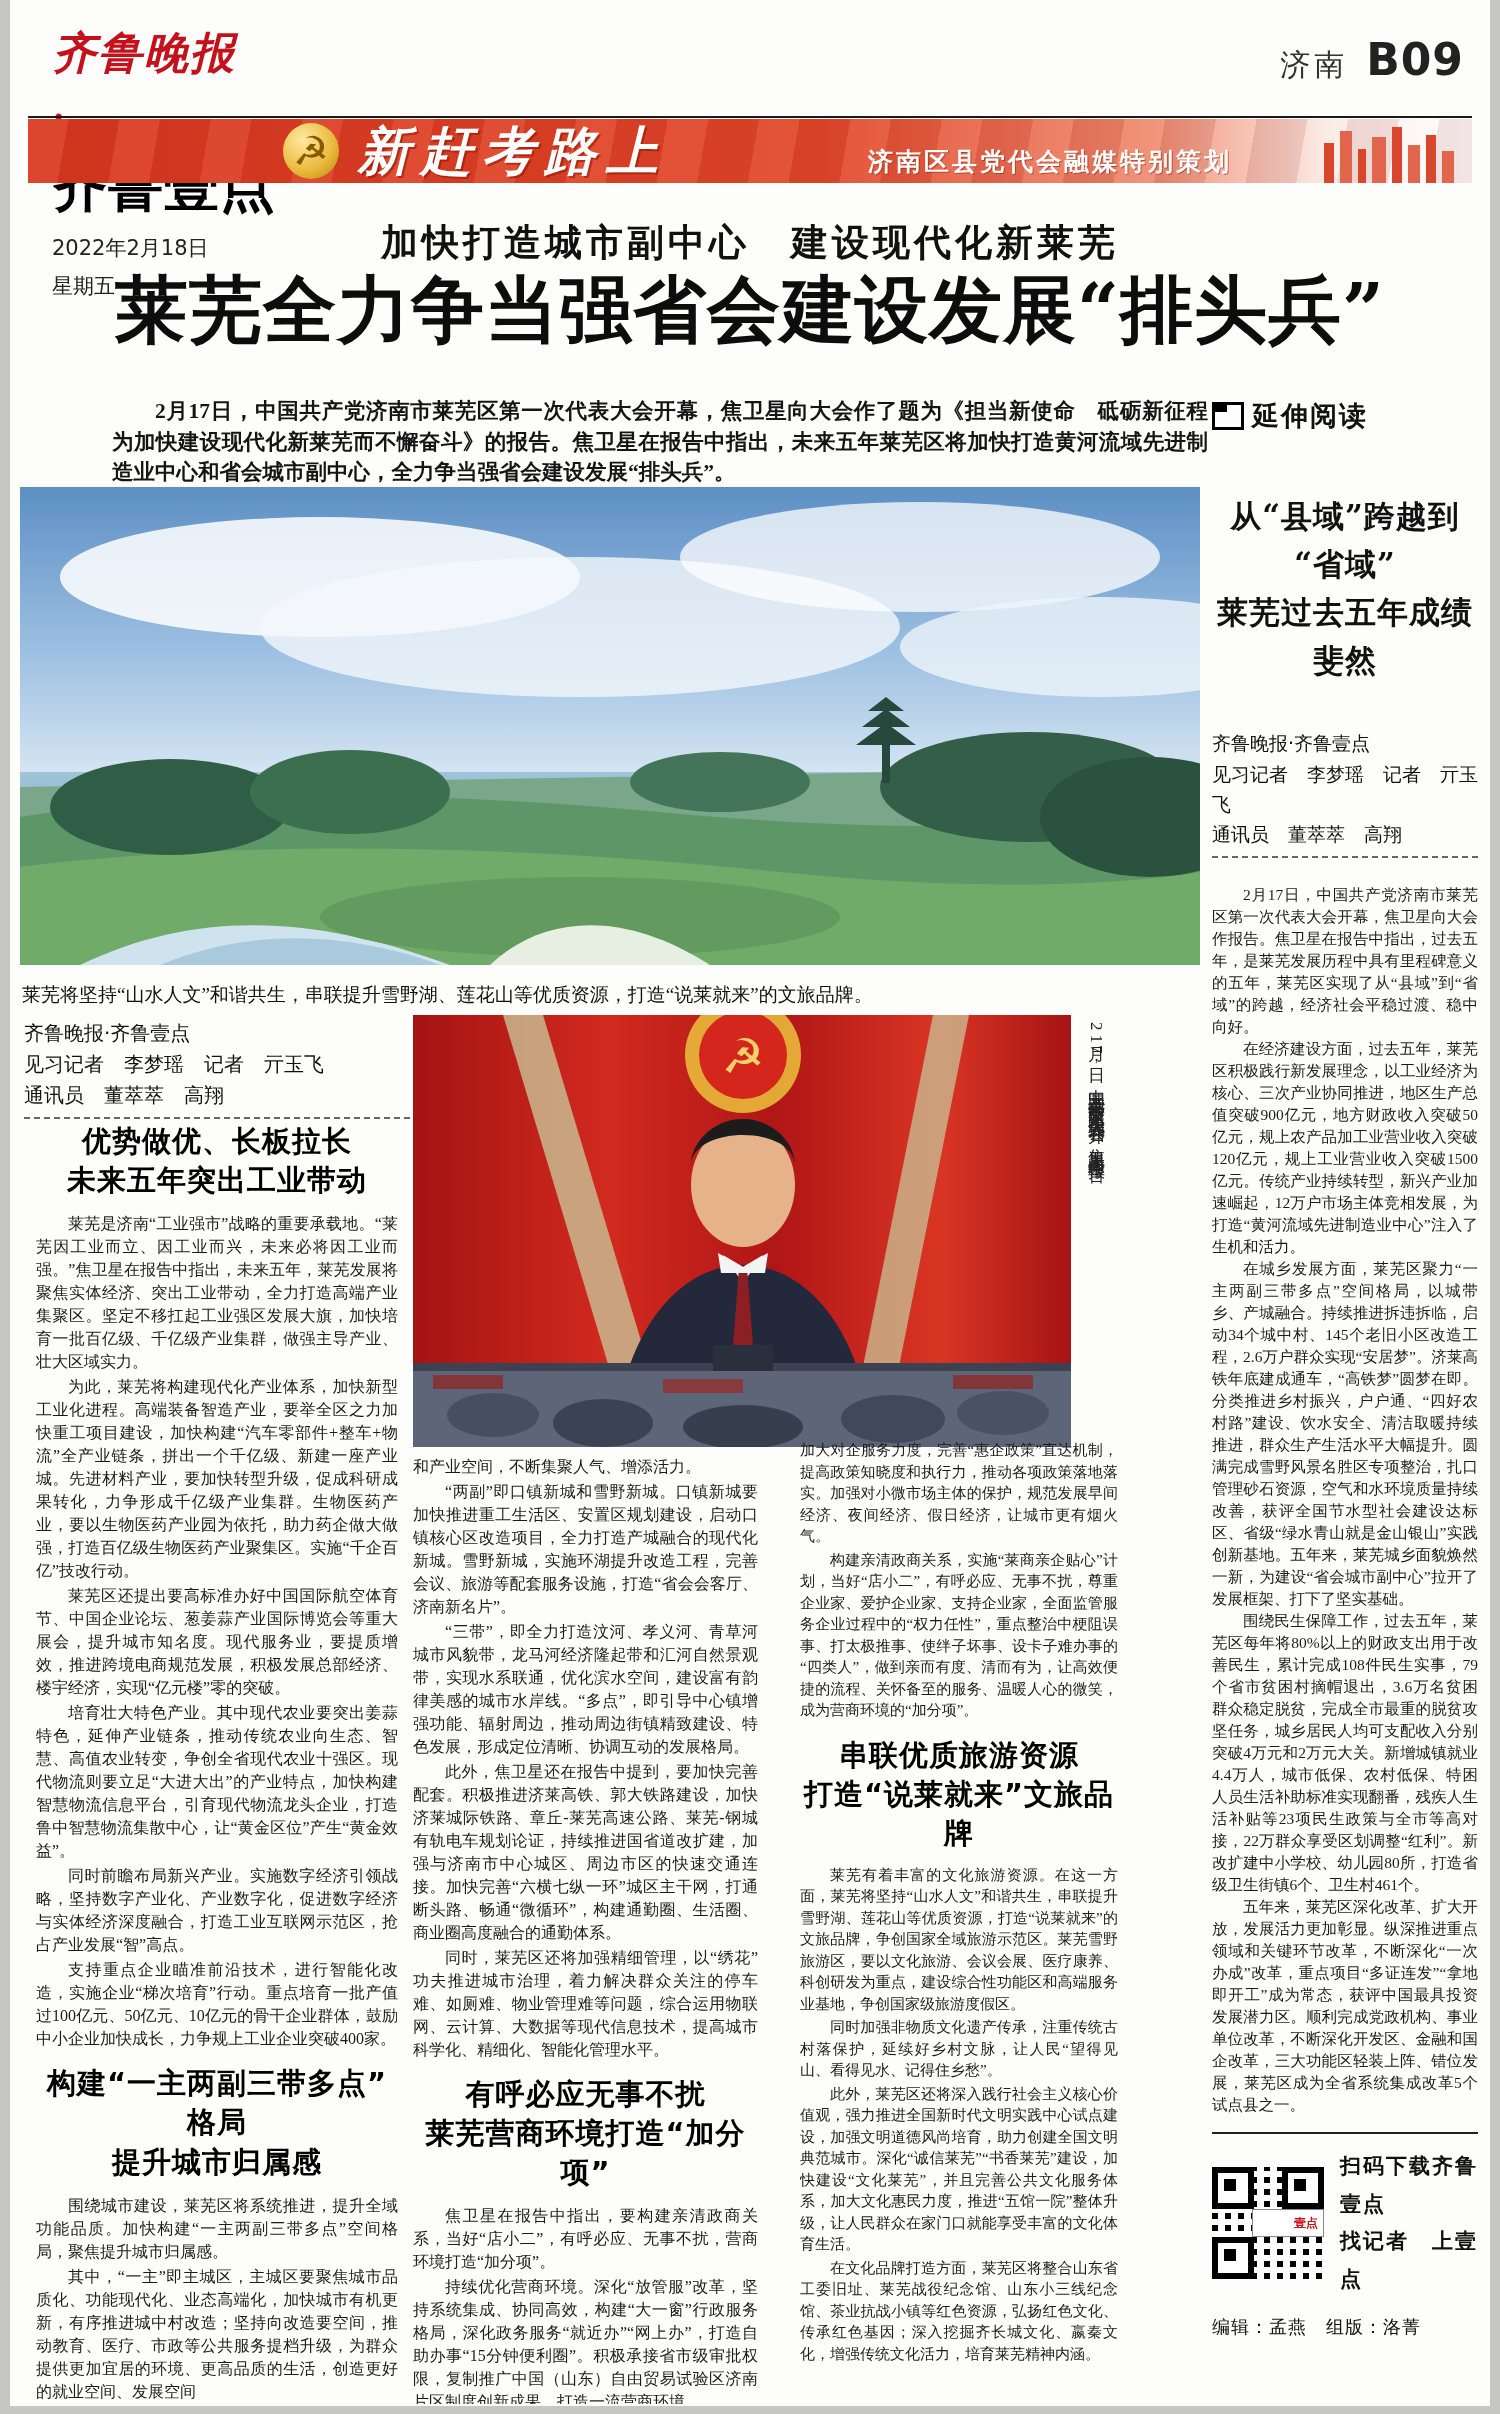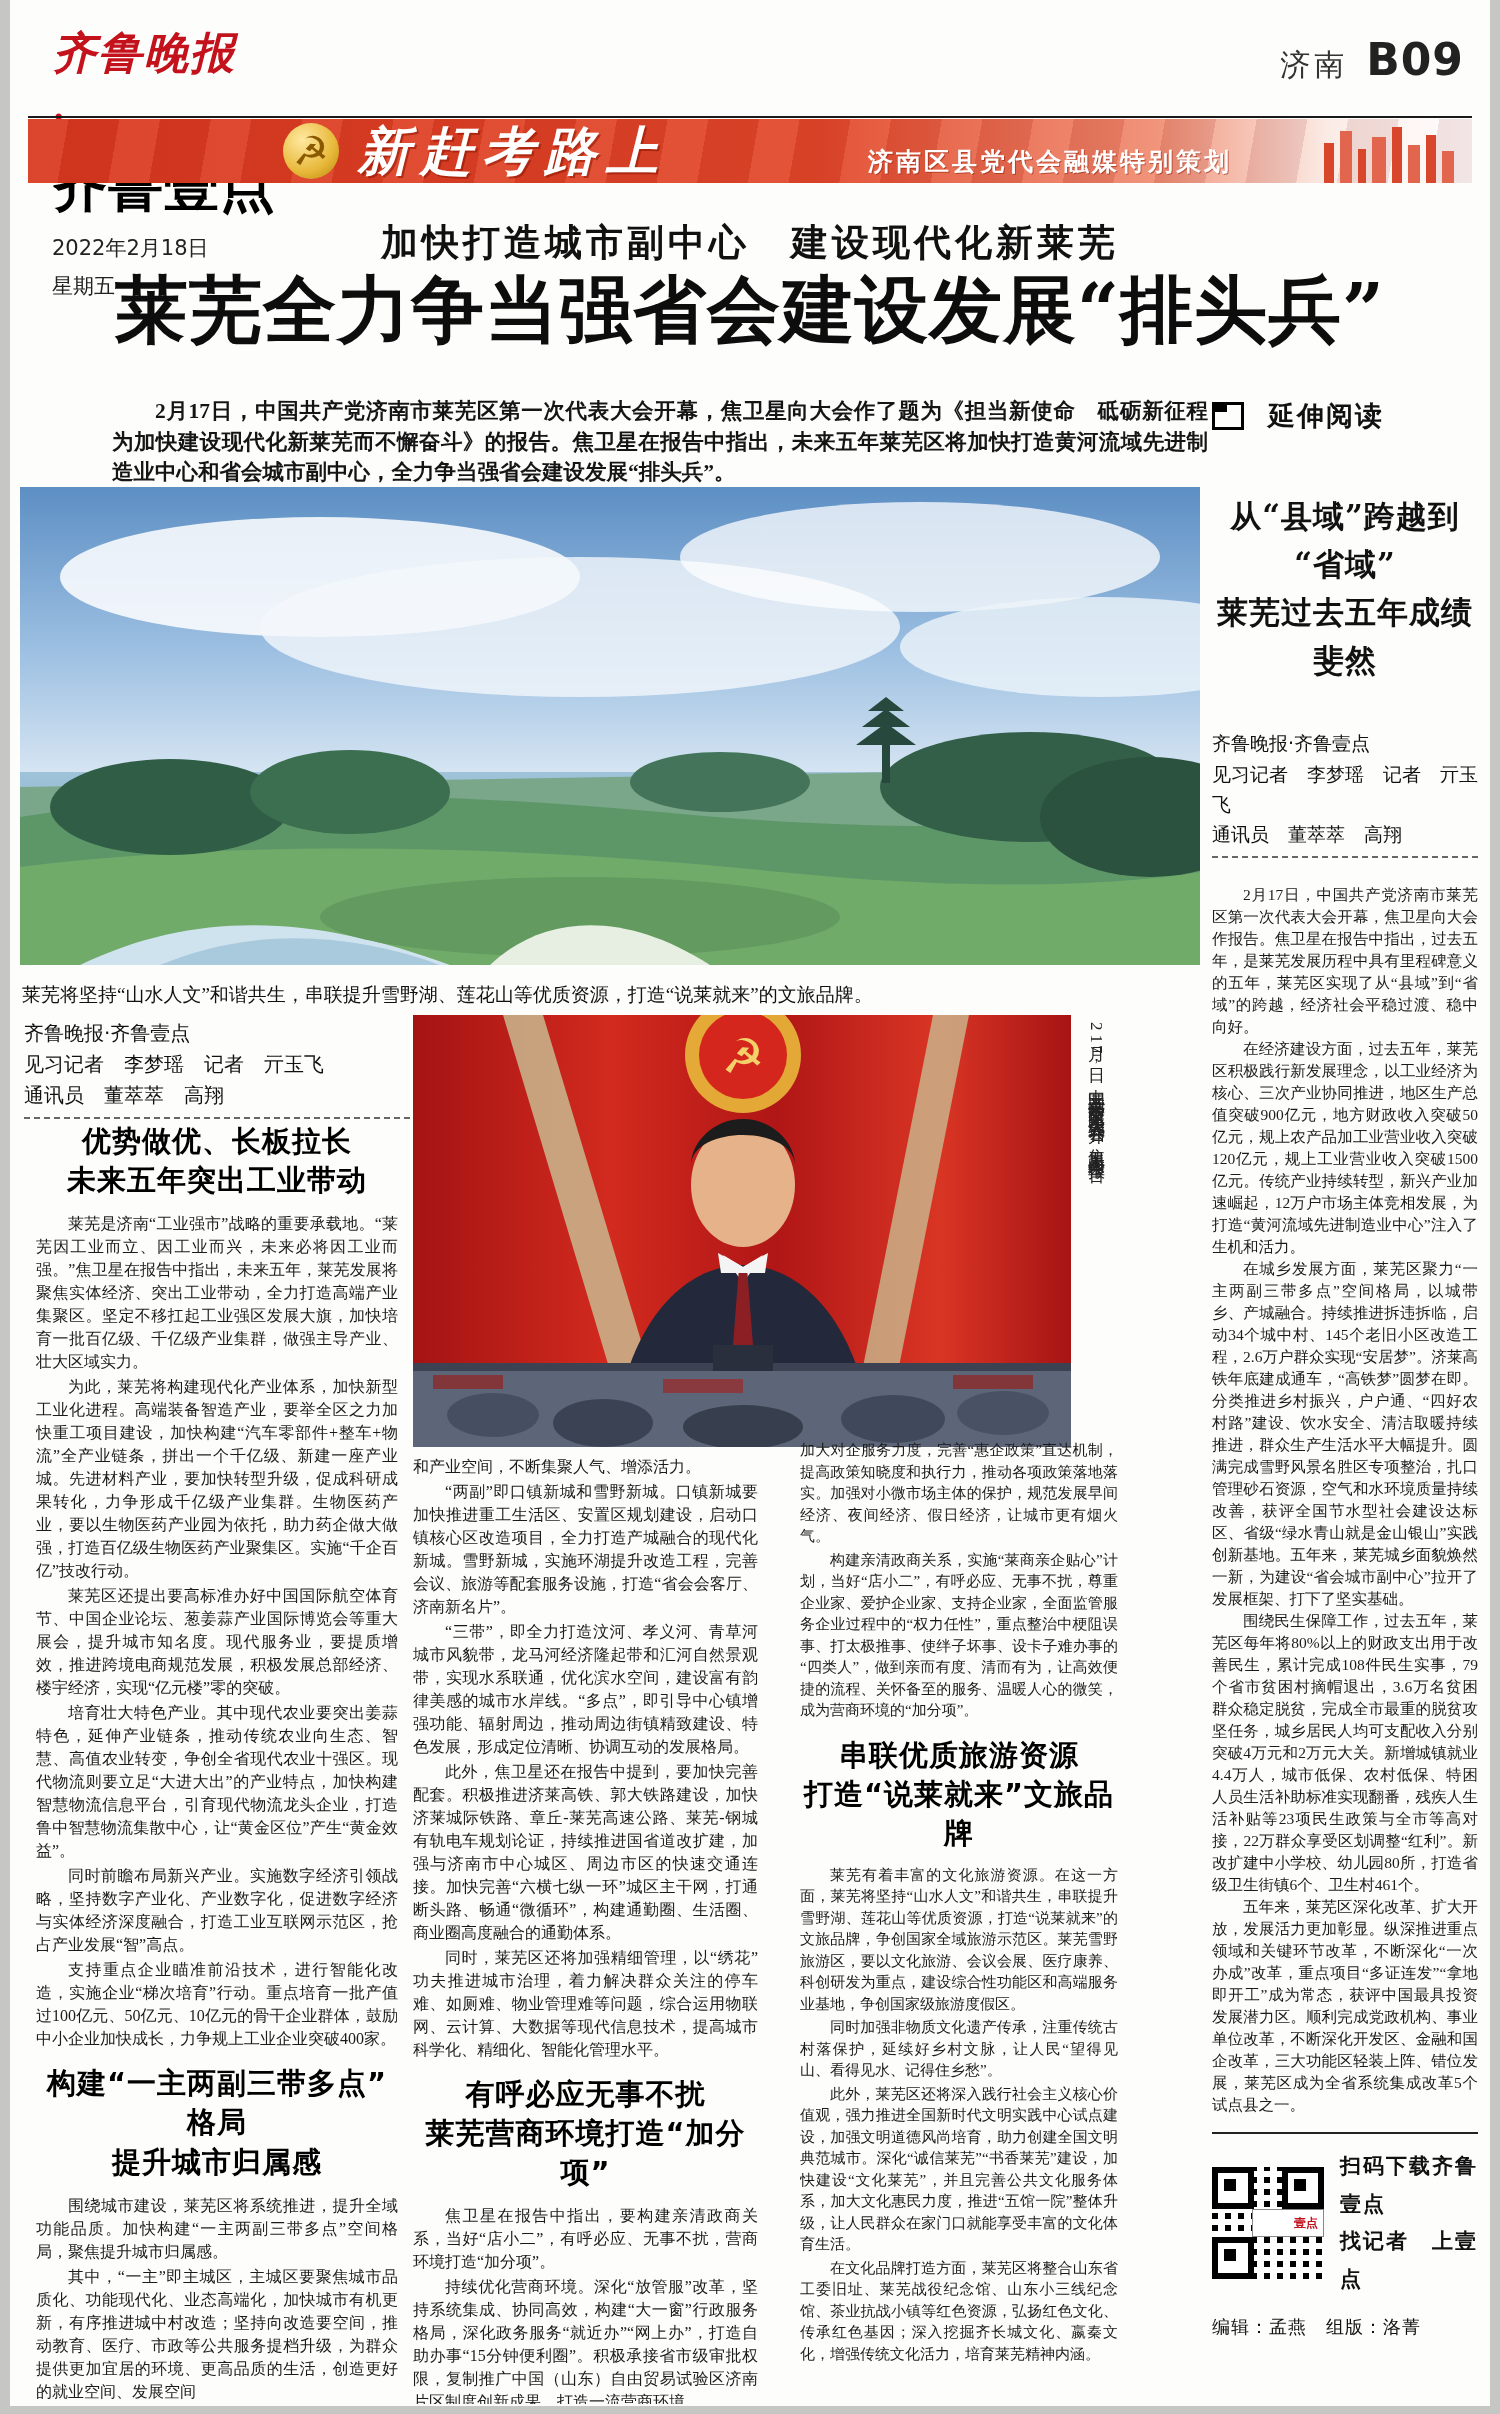--- a/index.html
+++ b/index.html
@@ -61,21 +61,21 @@
   .col p{margin:0 0 2px 0;text-indent:2em;}
   .col p.noind{text-indent:0;}
   .c1{font-size:16px;line-height:23px;}
   .c2{font-size:16px;line-height:23px;}
   .c3{font-size:15px;line-height:21.5px;}
   .subhead{font-family:"DejaVu Sans",sans-serif;font-weight:bold;text-align:center;
         font-size:29px;line-height:1.35;letter-spacing:1px;text-indent:0;margin:14px 0 12px 0;color:#000;}
   .subhead .l2{font-size:29px;}
   
   .sidebar{position:absolute;left:1212px;top:398px;width:266px;height:2004px;overflow:hidden;}
-  .sb-tag{display:flex;align-items:center;gap:24px;font-family:Liberation Serif, serif;
+  .sb-tag{display:flex;align-items:center;gap:8px;font-family:Liberation Serif, serif;
         font-weight:bold;font-size:27px;letter-spacing:2px;}
   .sb-tag-icon{width:26px;height:22px;border:3px solid #000;position:relative;display:inline-block;}
   .sb-tag-icon:before{content:"";position:absolute;left:0;top:0;width:12px;height:7px;background:#000;}
   .sb-head{font-family:"DejaVu Serif",serif;font-weight:bold;font-size:31px;line-height:1.55;
         text-align:center;letter-spacing:1px;margin-top:58px;}
   .sb-byline{font-family:"DejaVu Sans",sans-serif;font-size:19px;line-height:1.6;margin-top:44px;}
   .sb-body{margin-top:26px;font-size:15.5px;line-height:22px;text-align:justify;color:#1b1b1b;}
   .sb-body p{margin:0;text-indent:2em;}
   .sb-foot-rule{border-top:2px solid #222;margin-top:16px;}
   .qr-row{display:flex;align-items:center;gap:16px;margin-top:14px;}

